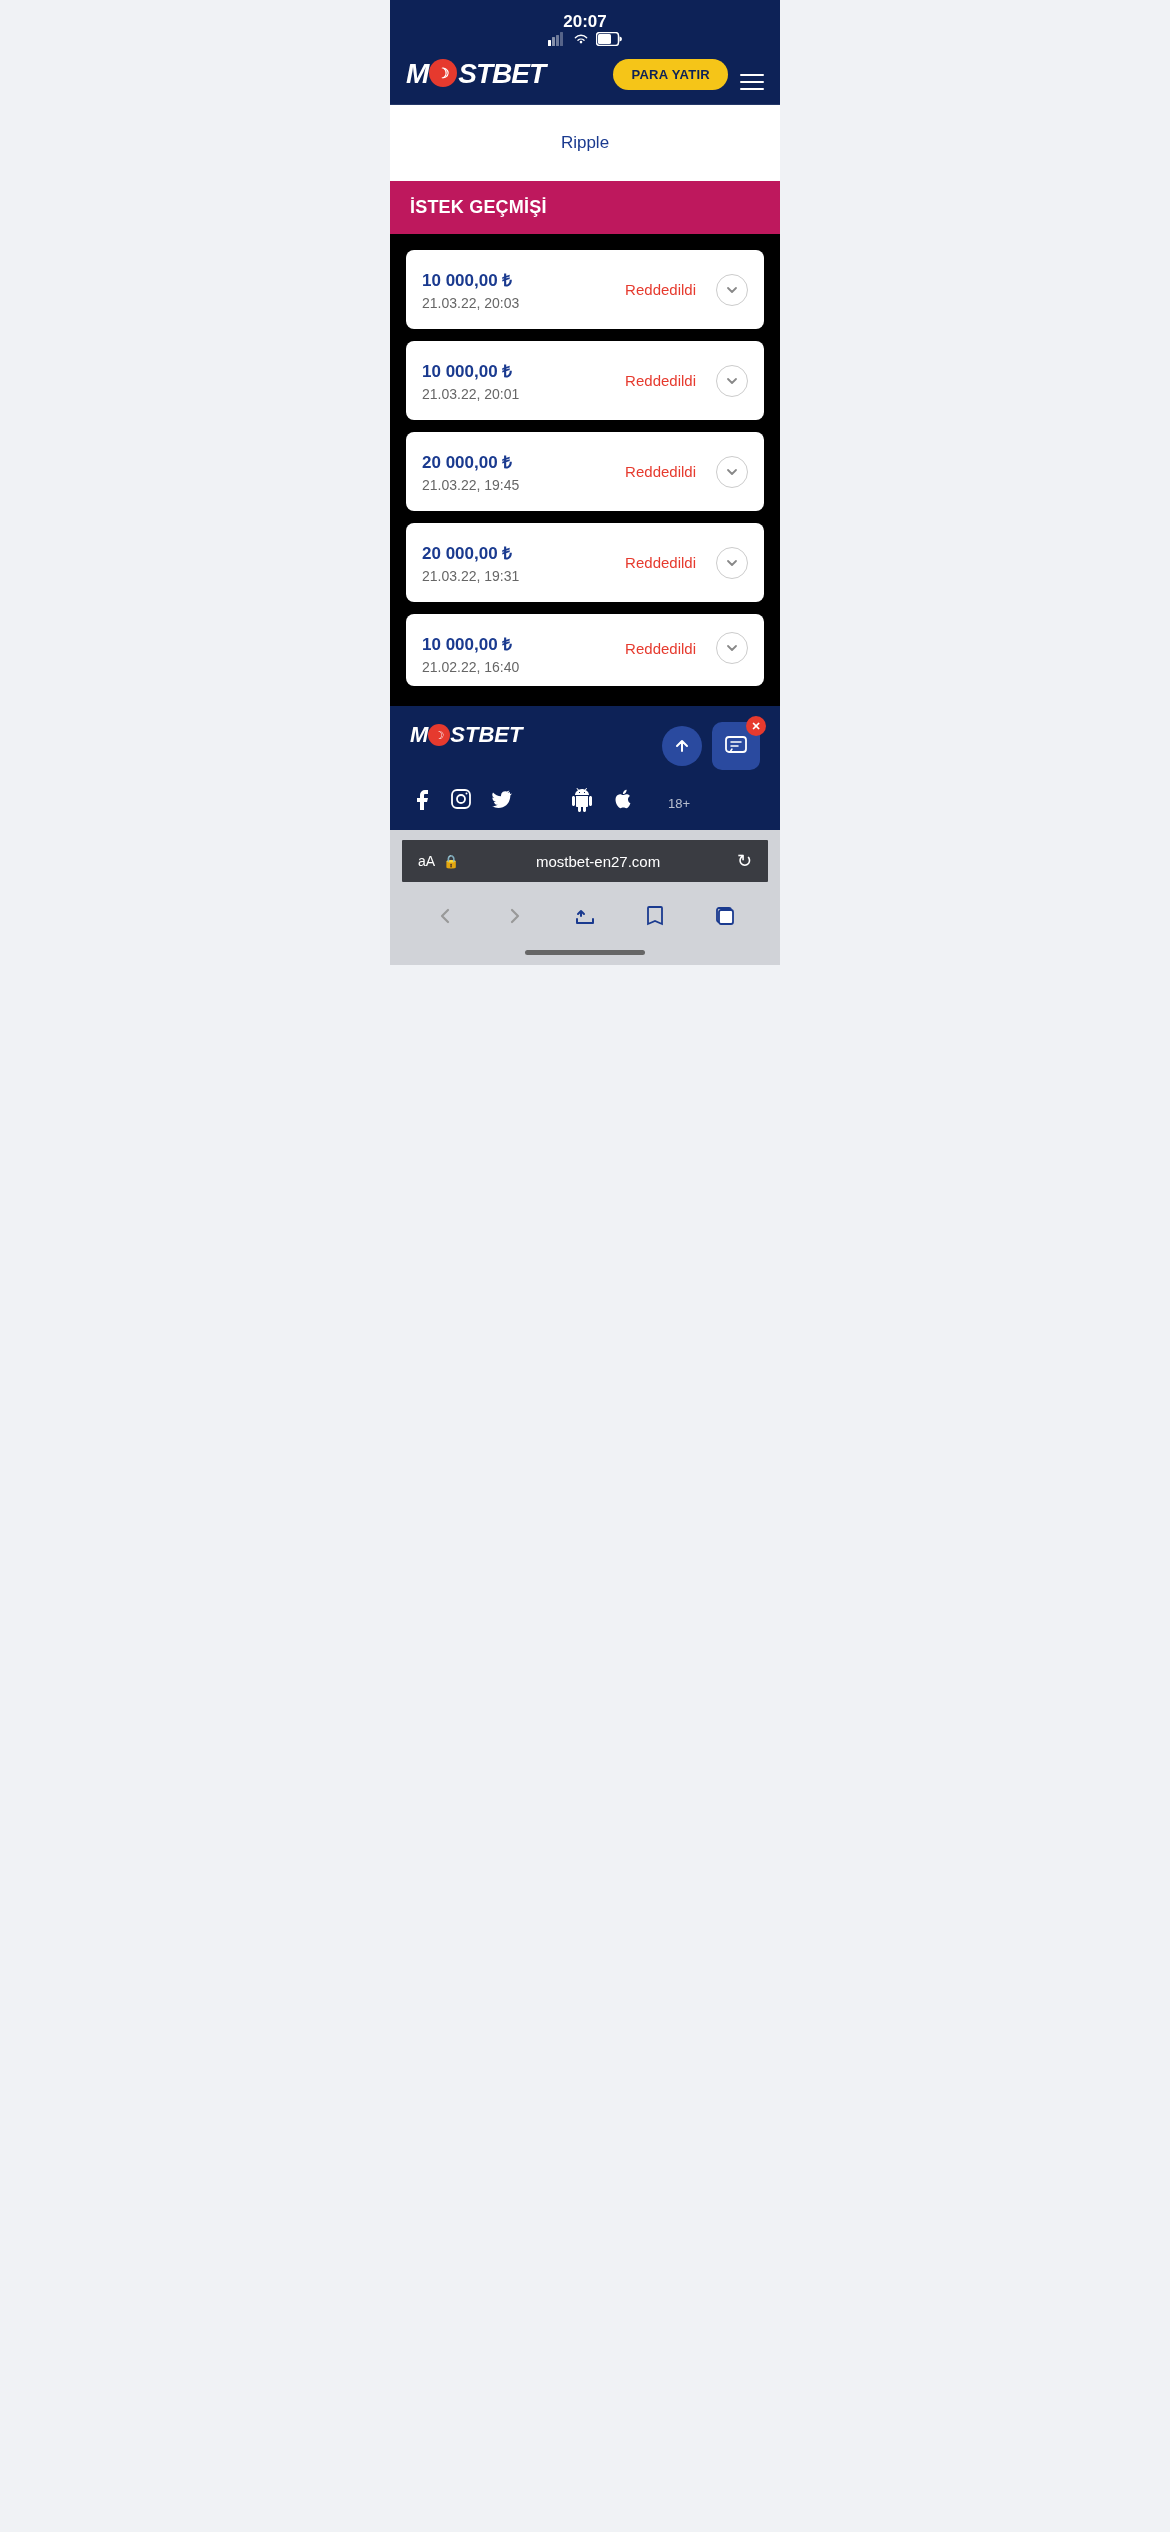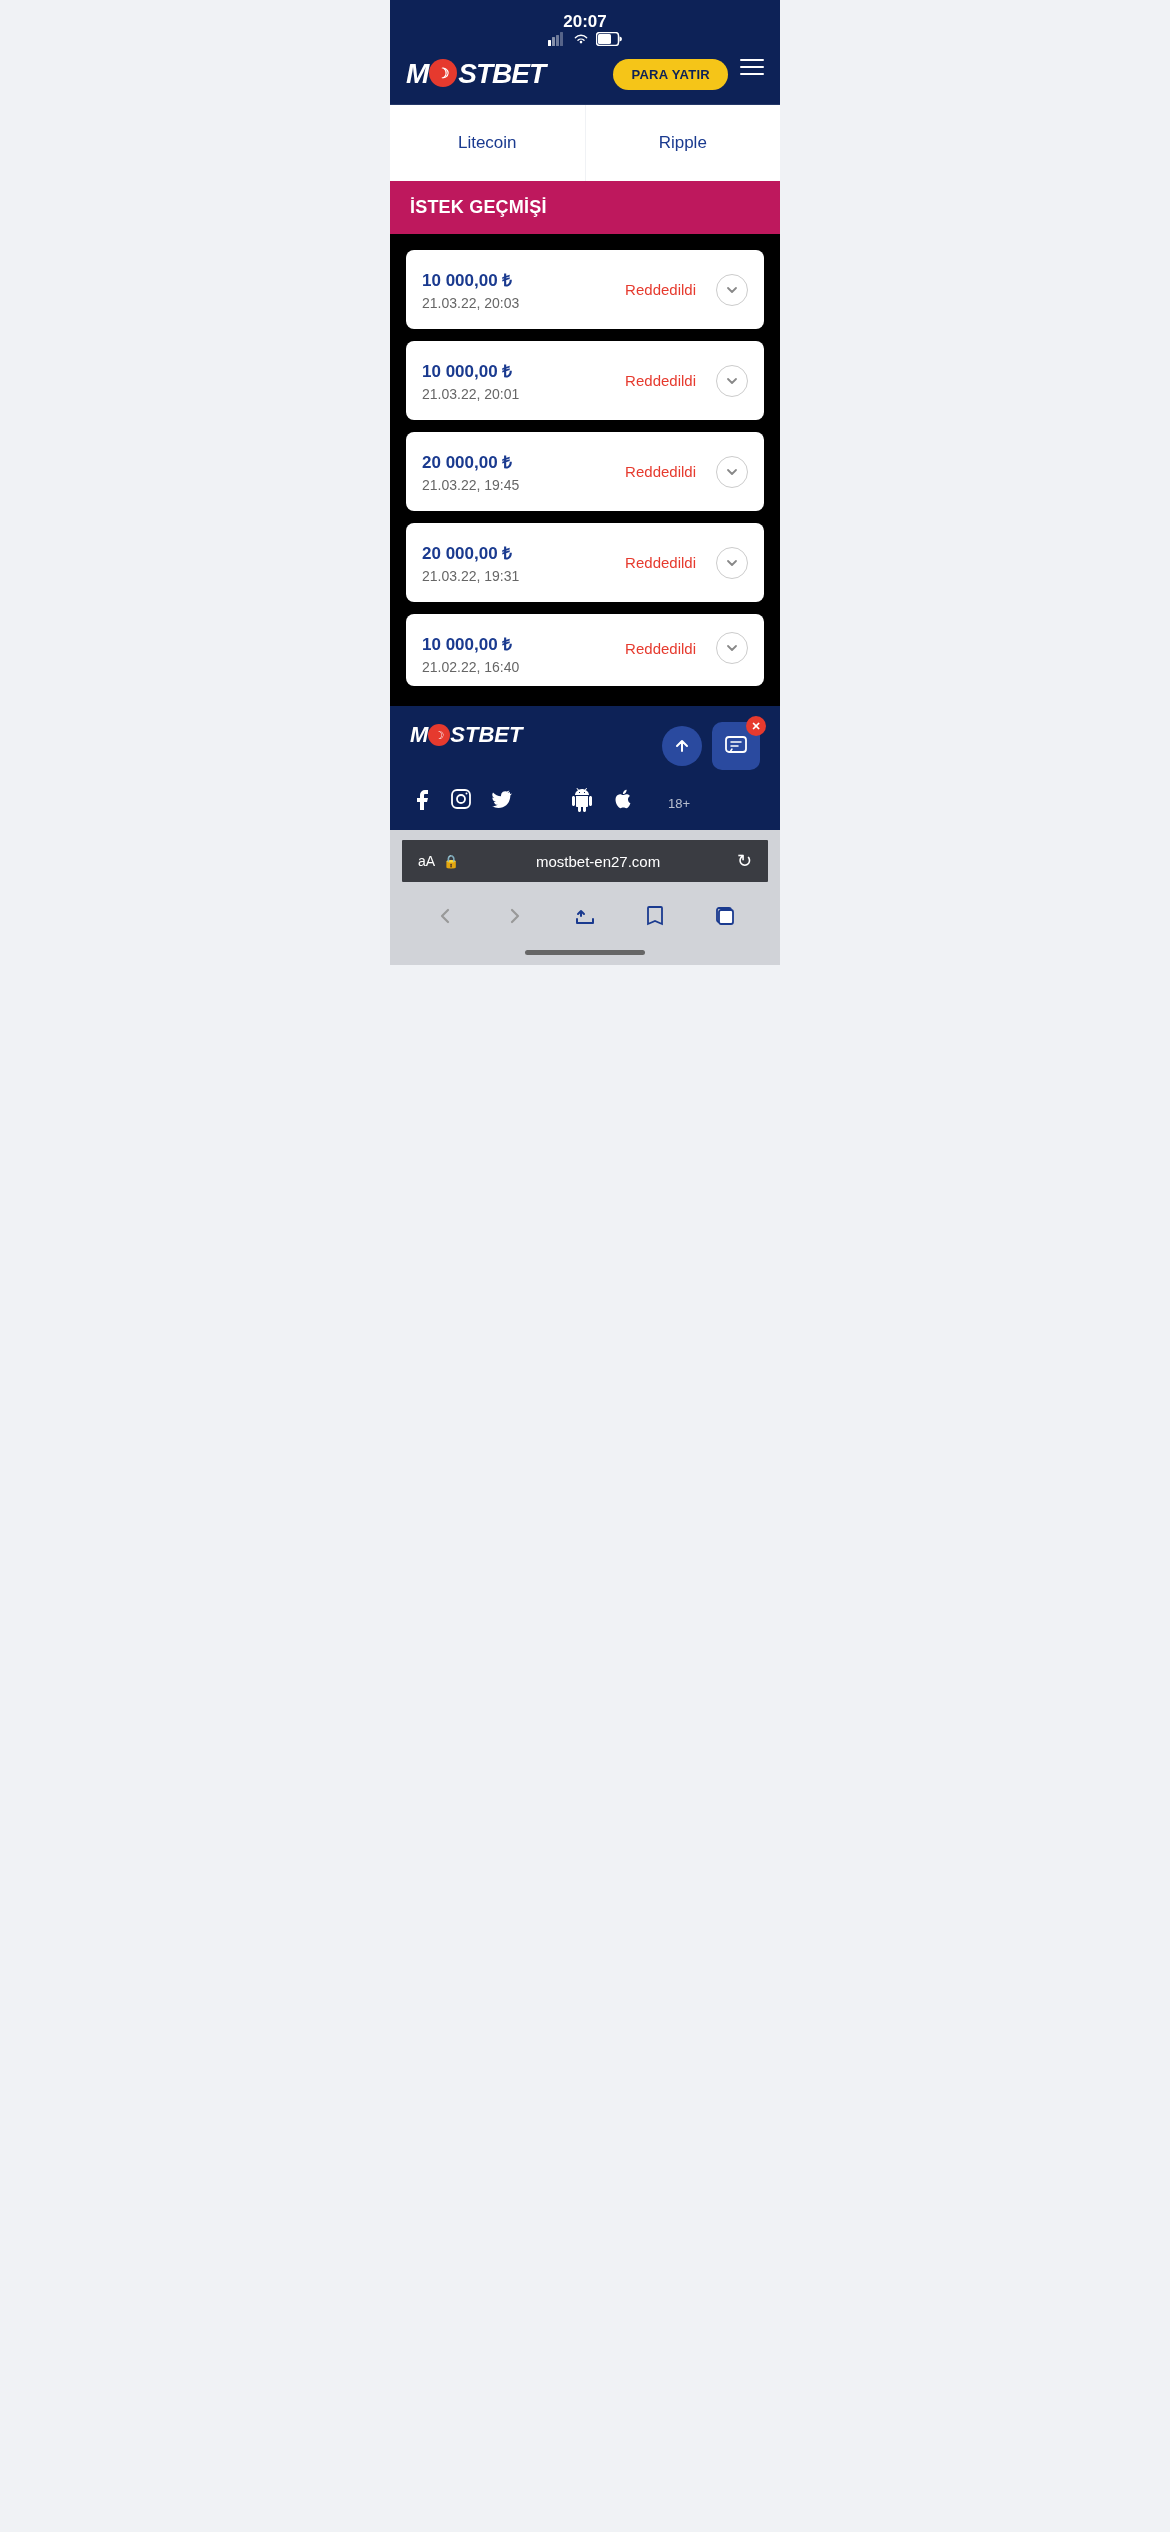--- a/index.html
+++ b/index.html
@@ -66,21 +66,21 @@
       position: relative;
       top: -1px;
     }
     .logo-icon-inner {
       color: white;
       font-size: 14px;
       font-weight: bold;
     }
     .header-right {
       display: flex;
-      align-items: flex-start;
+      align-items: flex-end;
       gap: 12px;
     }
     .para-yatir-btn {
       background: #f5c518;
       color: #0d2257;
       border: none;
       border-radius: 20px;
       padding: 8px 18px;
       font-size: 13px;
       font-weight: 800;
@@ -402,23 +402,20 @@
     <div class="hamburger">
       <span></span>
       <span></span>
       <span></span>
     </div>
   </div>
 </div>
 
 <div class="payment-cards">
   <div class="payment-card">
-    <span class="payment-card-text">Litecoin</span>
-  </div>
-  <div class="payment-card">
     <span class="payment-card-text">Ripple</span>
   </div>
 </div>
 
 <div class="section-header">
   <span class="section-title">İSTEK GEÇMİŞİ</span>
 </div>
 
 <div class="history-list">
 

